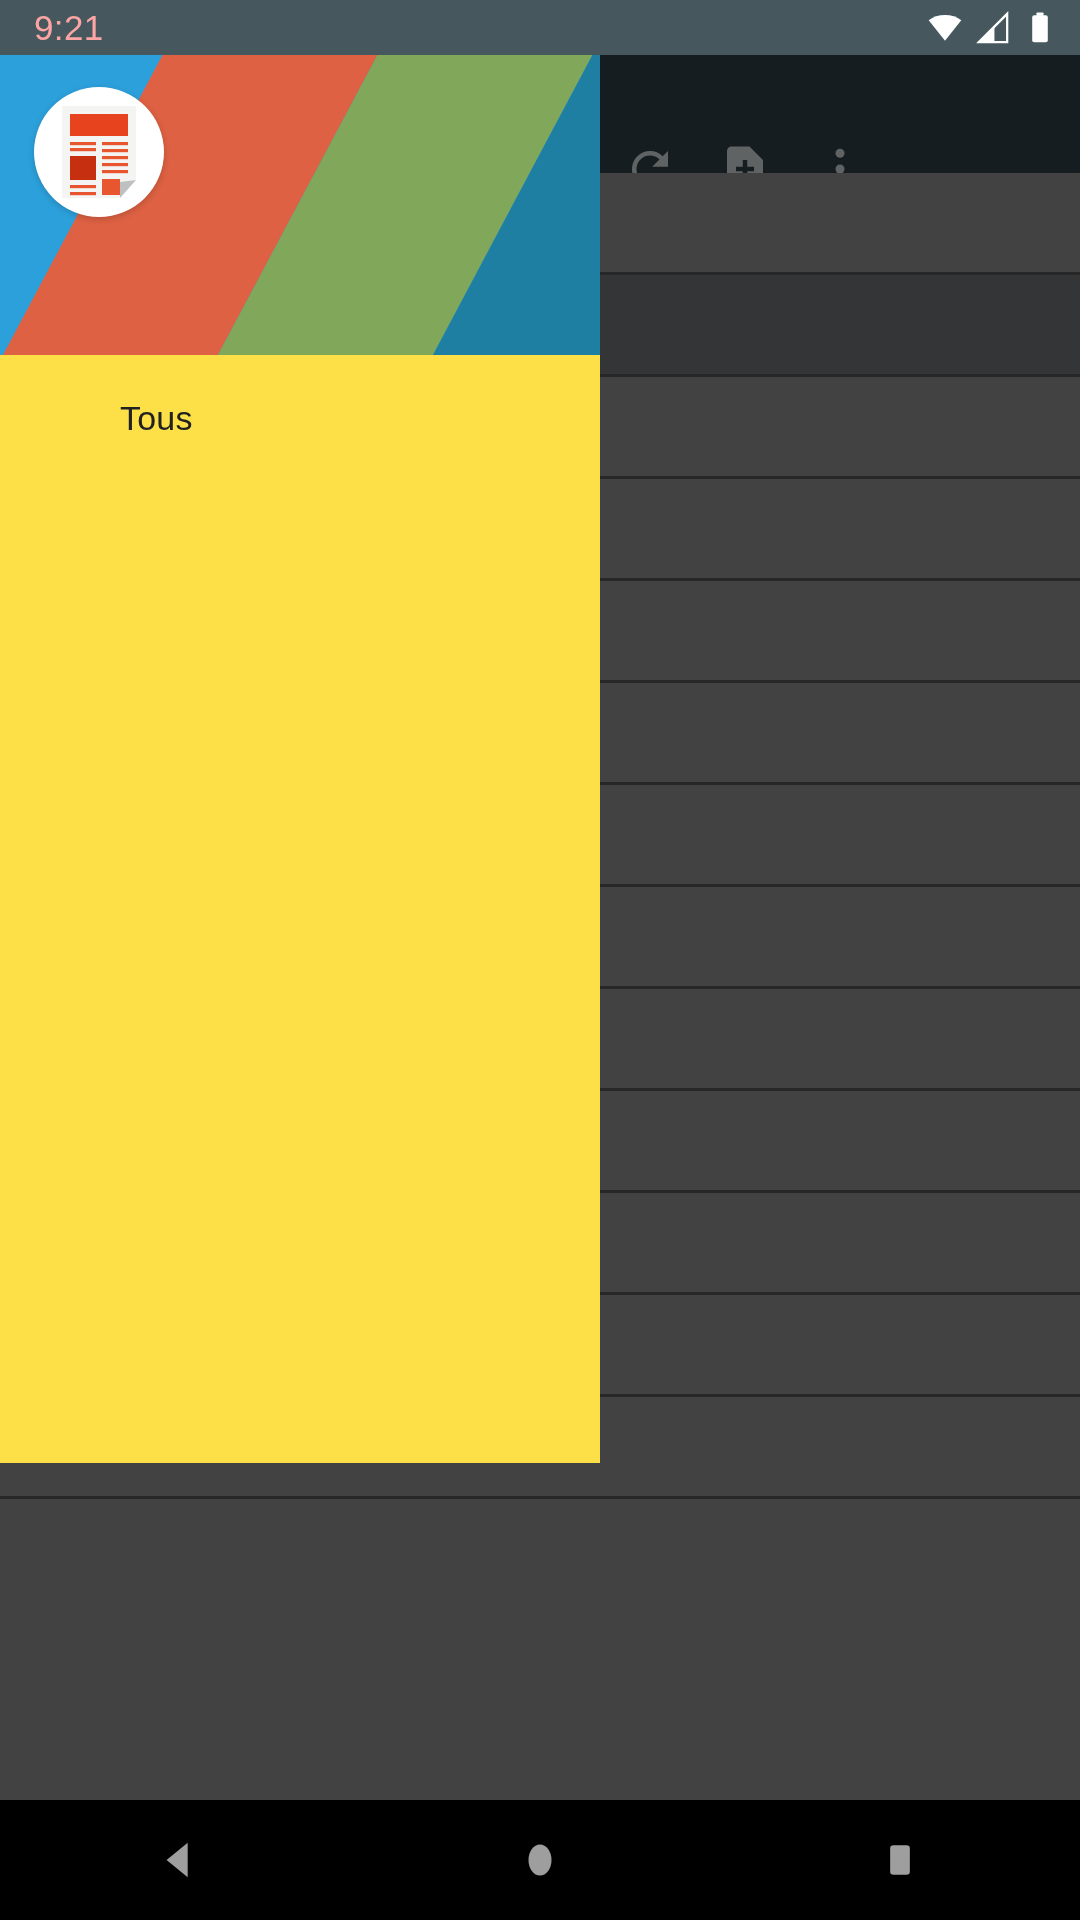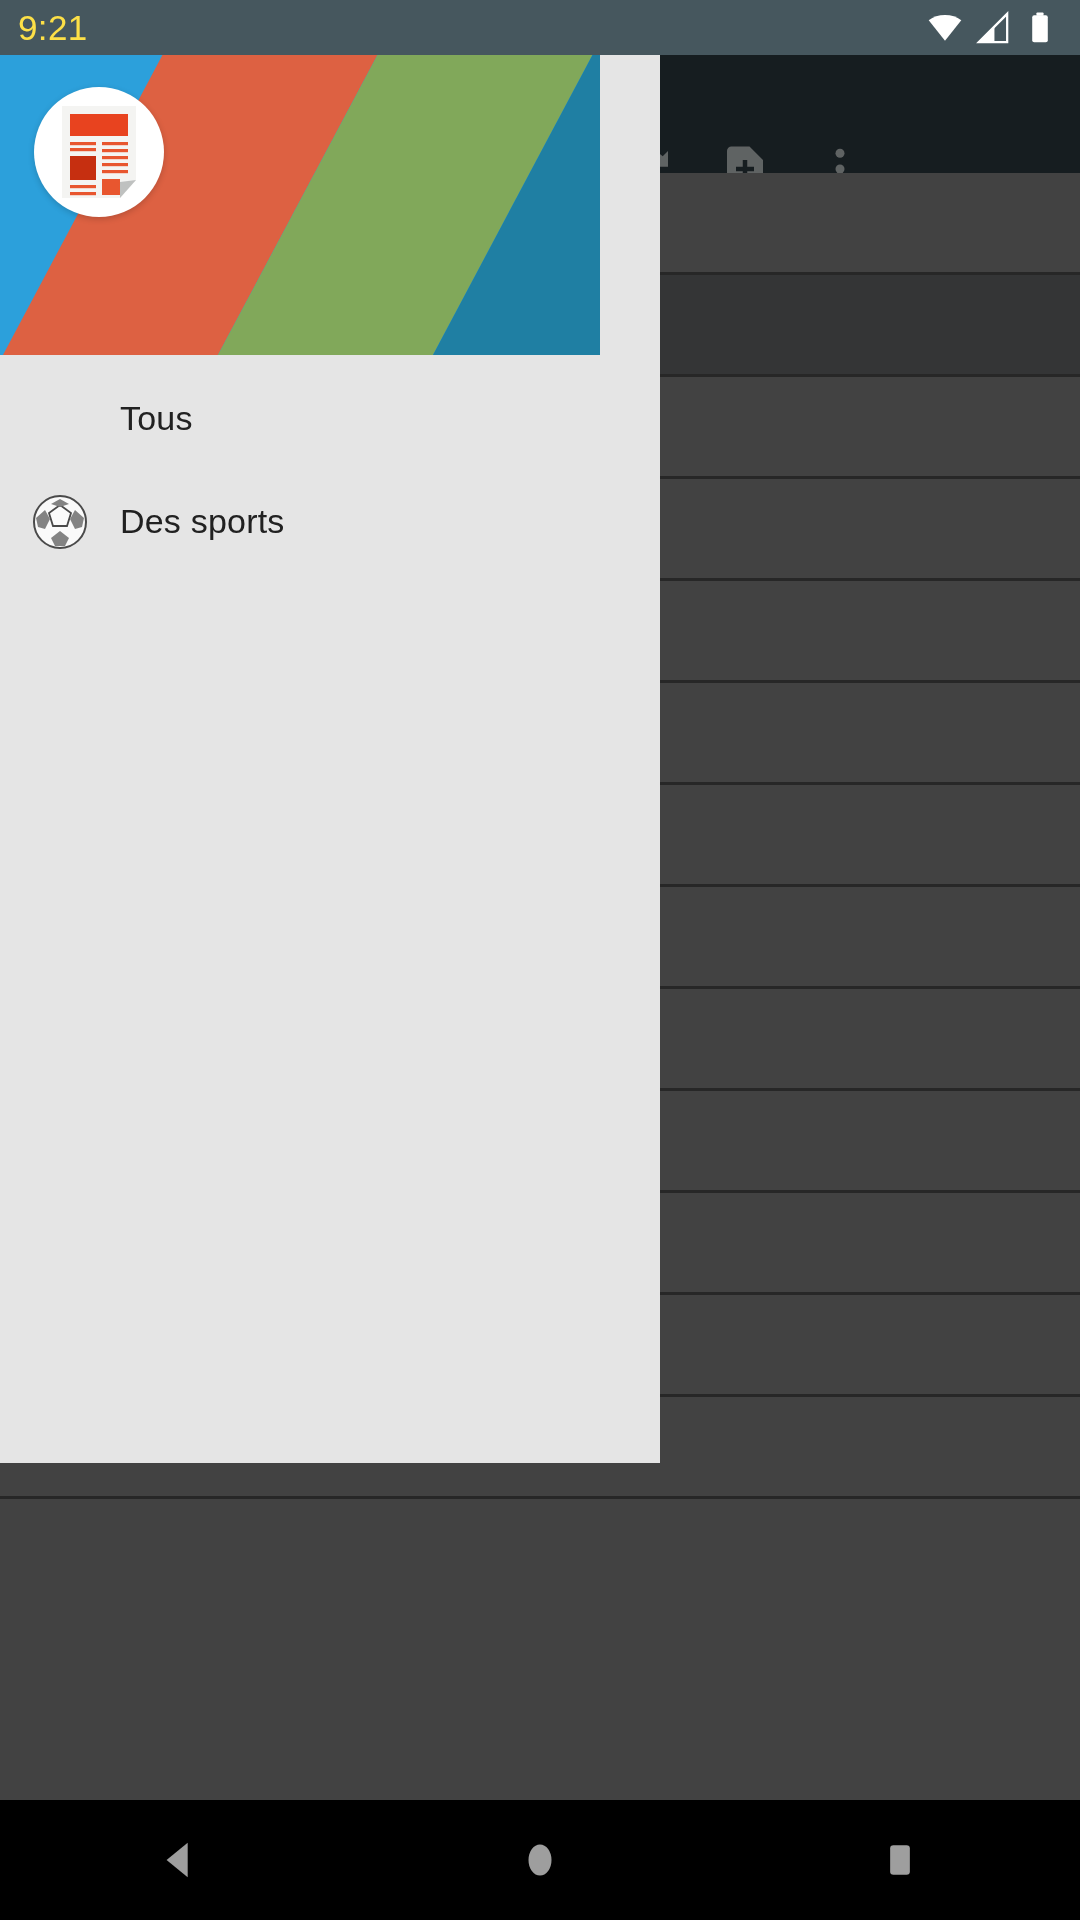--- a/index.html
+++ b/index.html
@@ -45,44 +45,44 @@
 
   
   #status-bar {
     position:absolute; left:0; top:0;
     width:1080px; height:55px;
     background:#46575e;
     display:flex; align-items:center;
     z-index:40;
   }
   #status-time {
-    color:#fde047;
+    color:#fca5a5;
     font-size:35px;
-    margin-left:18px;
+    margin-left:34px;
     letter-spacing:0.4px;
   }
   #status-icons {
     margin-left:auto;
     margin-right:24px;
     display:flex; align-items:center; gap:14px;
   }
 
   
   #scrim {
     position:absolute; left:0; top:55px;
     width:1080px; height:1745px;
     background:rgba(0,0,0,0.38);
     z-index:20;
   }
 
   
   #drawer {
     position:absolute; left:0; top:55px;
-    width:660px; height:1408px;
-    background:#e5e5e5;
+    width:600px; height:1408px;
+    background:#fde047;
     z-index:30;
     overflow:hidden;
   }
   #drawer-header {
     position:relative;
     width:600px; height:300px;
     overflow:hidden;
     background:#2ca0db;
   }
   .stripe {
@@ -234,33 +234,20 @@
     <div id="drawer-menu">
 
       <div class="menu-item">
         <div class="menu-icon"></div>
         <div class="menu-label">Tous</div>
       </div>
 
 
 
 
-      <div class="menu-item">
-        <div class="menu-icon">
-          <svg width="56" height="56" viewBox="0 0 56 56">
-            <circle cx="28" cy="28" r="26" fill="#fafafa" stroke="#4a4a4a" stroke-width="2"></circle>
-            <path d="M28 11 l11 8 -4 13 h-14 l-4 -13 z" fill="#fbfbfb" stroke="#4a4a4a" stroke-width="1.8"></path>
-            <path d="M28 5 l-9 5 9 3 9 -3 z" fill="#838383"></path>
-            <path d="M4 24 l9 -8 5 9 -5 10 -7 -2 z" fill="#838383"></path>
-            <path d="M52 24 l-9 -8 -5 9 5 10 7 -2 z" fill="#838383"></path>
-            <path d="M19 44 l9 -7 9 7 -4 8 h-10 z" fill="#838383"></path>
-          </svg>
-        </div>
-        <div class="menu-label">Des sports</div>
-      </div>
 
     </div>
   </div>
 
   <div id="nav-bar">
     <div class="nav-btn">
       <svg width="46" height="46" viewBox="0 0 24 24">
         <path d="M16 3 L16 21 L5 12 Z" fill="#9e9e9e"></path>
       </svg>
     </div>

